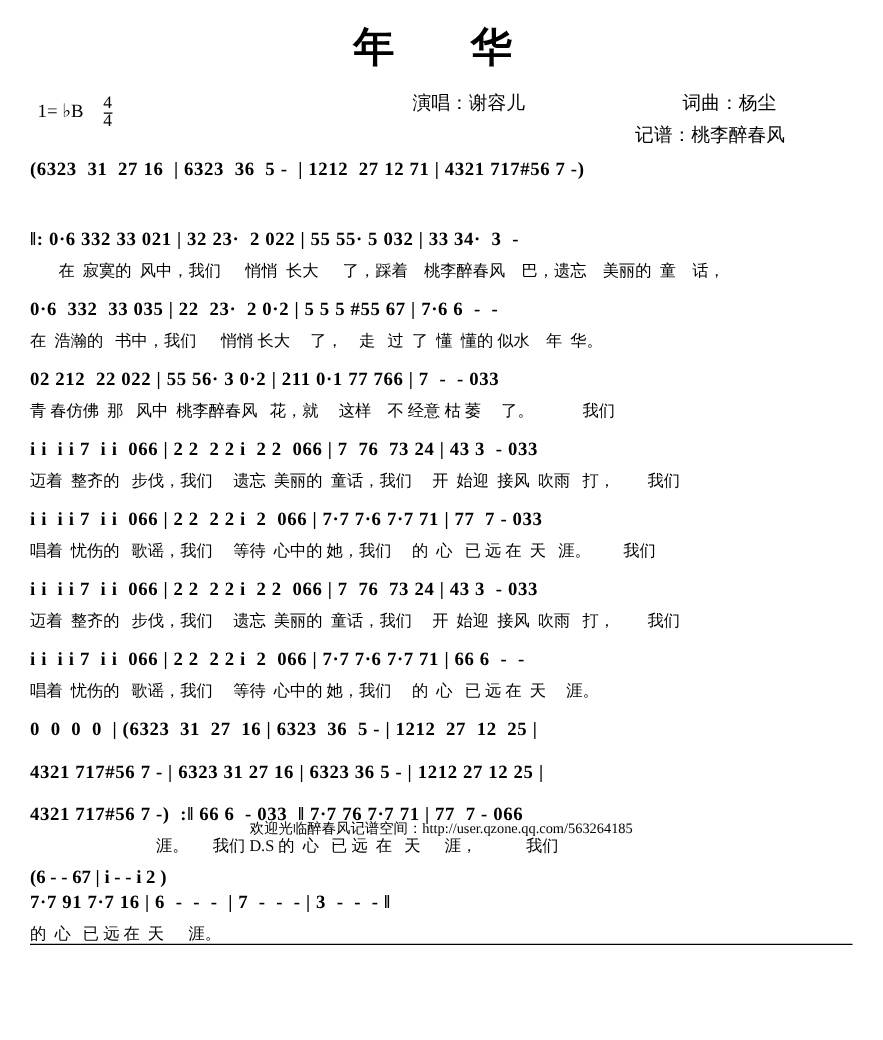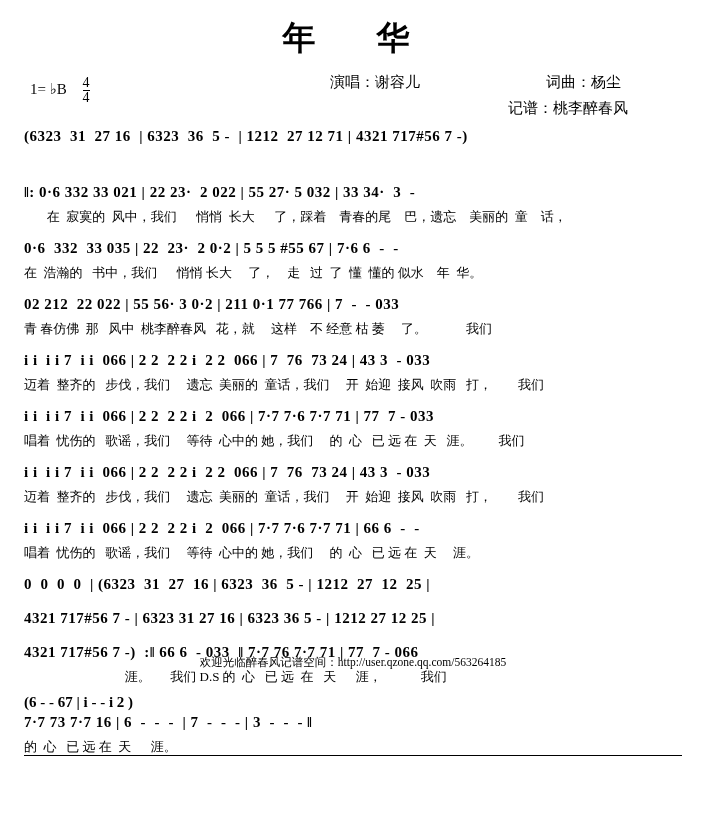--- a/index.html
+++ b/index.html
@@ -140,22 +140,22 @@
     <div class="composer">词曲：杨尘</div>
     <div class="notator">记谱：桃李醉春风</div>
   </div>
 
   <div class="system">
     <div class="notes">(6323  31  27 16  | 6323  36  5 -  | 1212  27 12 71 | 4321 717#56 7 -)</div>
     <div class="lyrics"></div>
   </div>
 
   <div class="system">
-    <div class="notes">‖: 0·6 332 33 021 | 22 23·  2 022 | 55 27· 5 032 | 33 34·  3  -</div>
-    <div class="lyrics">       在  寂寞的  风中，我们      悄悄  长大      了，踩着    青春的尾    巴，遗忘    美丽的  童    话，</div>
+    <div class="notes">‖: 0·6 332 33 021 | 32 23·  2 022 | 55 55· 5 032 | 33 34·  3  -</div>
+    <div class="lyrics">       在  寂寞的  风中，我们      悄悄  长大      了，踩着    桃李醉春风    巴，遗忘    美丽的  童    话，</div>
   </div>
 
   <div class="system">
     <div class="notes">0·6  332  33 035 | 22  23·  2 0·2 | 5 5 5 #55 67 | 7·6 6  -  -</div>
     <div class="lyrics">在  浩瀚的   书中，我们      悄悄 长大     了，    走   过  了  懂  懂的 似水    年  华。</div>
   </div>
 
   <div class="system">
     <div class="notes">02 212  22 022 | 55 56· 3 0·2 | 211 0·1 77 766 | 7  -  - 033</div>
     <div class="lyrics">青 春仿佛  那   风中  桃李醉春风   花，就     这样    不 经意 枯 萎     了。            我们</div>
@@ -189,21 +189,21 @@
     <div class="notes">4321 717#56 7 - | 6323 31 27 16 | 6323 36 5 - | 1212 27 12 25 |</div>
   </div>
 
   <div class="system">
     <div class="notes">4321 717#56 7 -)  :‖ 66 6  - 033  ‖ 7·7 76 7·7 71 | 77  7 - 066</div>
     <div class="lyrics">                               涯。      我们 D.S 的  心   已 远  在   天      涯，            我们</div>
   </div>
 
   <div class="system sys-tall">
     <div class="over-notes">(6 - - 67 | i - - i 2 )</div>
-    <div class="notes">7·7 73 7·7 16 | 6  -  -  -  | 7  -  -  - | 3  -  -  - ‖</div>
+    <div class="notes">7·7 91 7·7 16 | 6  -  -  -  | 7  -  -  - | 3  -  -  - ‖</div>
     <div class="lyrics">的  心   已 远 在  天      涯。</div>
   </div>
 
   <div class="divider"></div>
 
   <div class="footer">欢迎光临醉春风记谱空间：http://user.qzone.qq.com/563264185</div>
 
 </div>
 
 </body></html>

